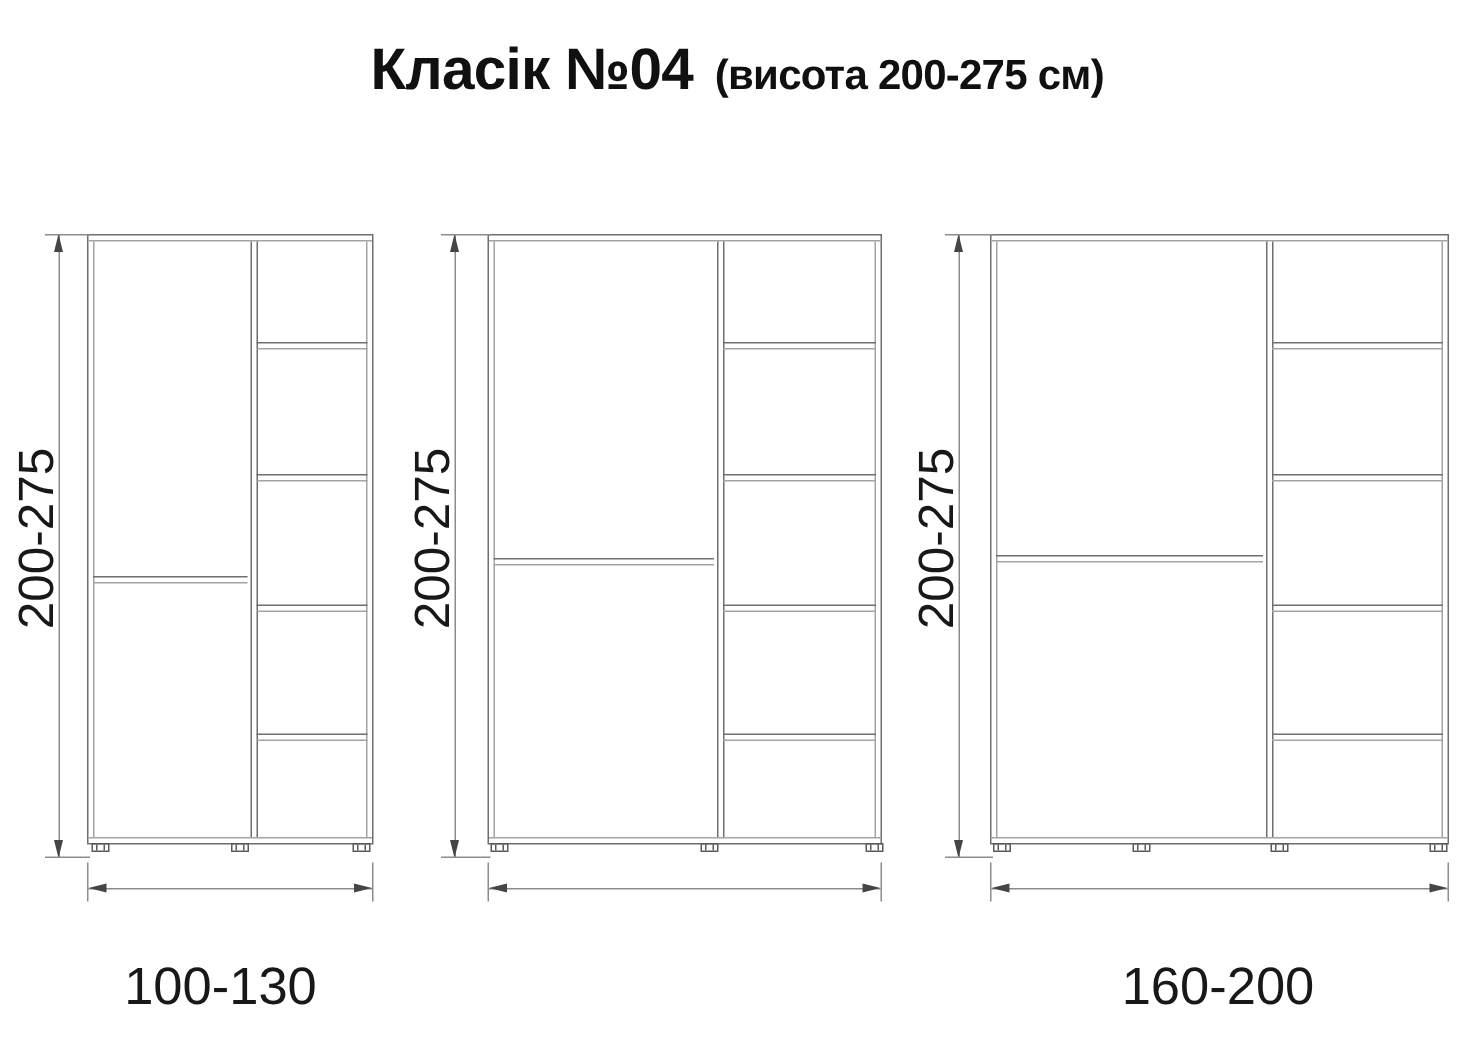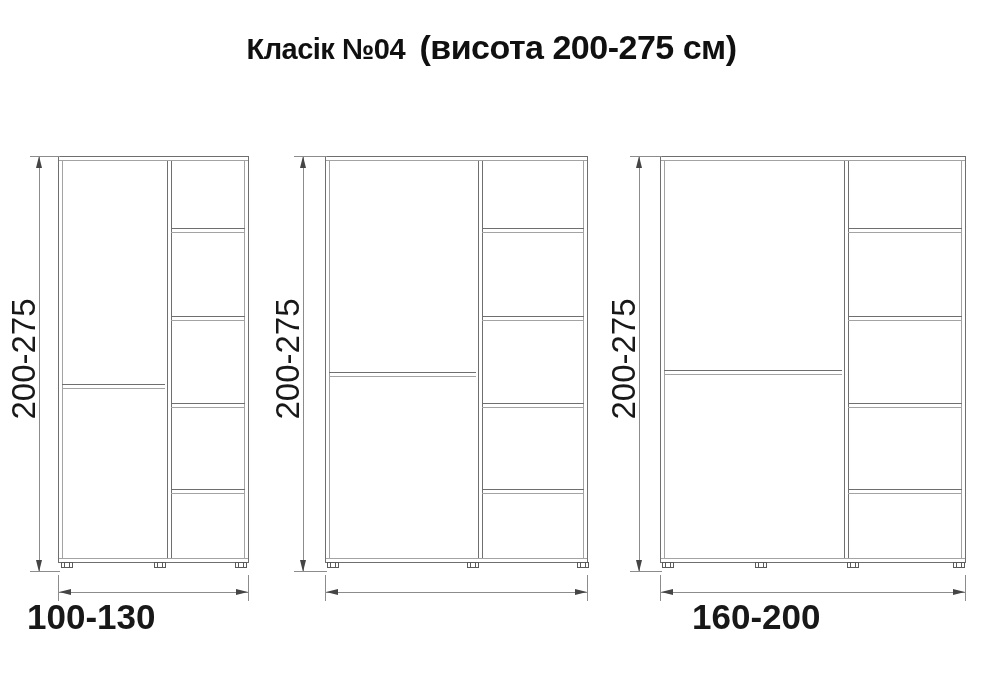--- a/index.html
+++ b/index.html
@@ -3,22 +3,22 @@
 <meta charset="utf-8">
 <style>
   html,body{margin:0;padding:0;background:#ffffff;}
   body{width:983px;height:700px;overflow:hidden;position:relative;
        font-family:"Liberation Sans", sans-serif;}
   #canvas{position:absolute;left:0;top:0;width:983px;height:700px;}
 
   
   .title{position:absolute;top:22px;left:0;width:100%;text-align:center;
          color:#101010;white-space:nowrap;line-height:50px;}
-  .title-main{font-size:29px;font-weight:700;letter-spacing:-0.5px;}
-  .title-sub{font-size:34px;font-weight:700;margin-left:10px;letter-spacing:-0.5px;}
+  .title-main{font-size:39px;font-weight:700;letter-spacing:-0.5px;}
+  .title-sub{font-size:28px;font-weight:700;margin-left:10px;letter-spacing:-0.5px;}
 
   
   .cab{position:absolute;box-sizing:border-box;border:1px solid var(--line);background:#fff;}
   .inner-top{position:absolute;left:0;right:0;top:3px;height:0;border-top:1px solid var(--line2);}
   .inner-bottom{position:absolute;left:0;right:0;bottom:3px;height:0;border-top:1px solid var(--line2);}
   .inner-left{position:absolute;top:4px;bottom:4px;left:3px;width:0;border-left:1px solid var(--line2);}
   .inner-right{position:absolute;top:4px;bottom:4px;right:3px;width:0;border-left:1px solid var(--line2);}
   .divider{position:absolute;top:4px;bottom:4px;width:3px;
            border-left:1px solid var(--line);border-right:1px solid var(--line);}
   .hline2{position:absolute;height:3px;
@@ -34,22 +34,22 @@
   .tick-h{position:absolute;height:0;border-top:1px solid var(--dim);}
   .ext-v{position:absolute;width:0;border-left:1px solid var(--dim);}
   .arr{position:absolute;width:0;height:0;border-style:solid;border-color:transparent;}
   .arr-up{border-width:0 3px 12px 3px;border-bottom-color:var(--arrow);}
   .arr-down{border-width:12px 3px 0 3px;border-top-color:var(--arrow);}
   .arr-left{border-width:3px 12px 3px 0;border-right-color:var(--arrow);}
   .arr-right{border-width:3px 0 3px 12px;border-left-color:var(--arrow);}
 
   .vlabel{position:absolute;transform:translate(-50%,-50%) rotate(-90deg);
           white-space:nowrap;font-size:33px;font-weight:400;color:#181818;letter-spacing:0px;}
-  .wlabel{position:absolute;width:240px;text-align:left;font-size:35px;
-          font-weight:700;color:#181818;white-space:nowrap;}
+  .wlabel{position:absolute;width:240px;text-align:center;font-size:35px;
+          font-weight:400;color:#181818;white-space:nowrap;margin-top:41px;}
 </style>
 </head>
 <body>
 
 <div id="canvas">
   <div class="title">
     <span class="title-main">Класік №04</span>
     <span class="title-sub">(висота 200-275 см)</span>
   </div>
 <div class="cab" style="left: 58px; top: 156px; width: 191px; height: 407px;">

